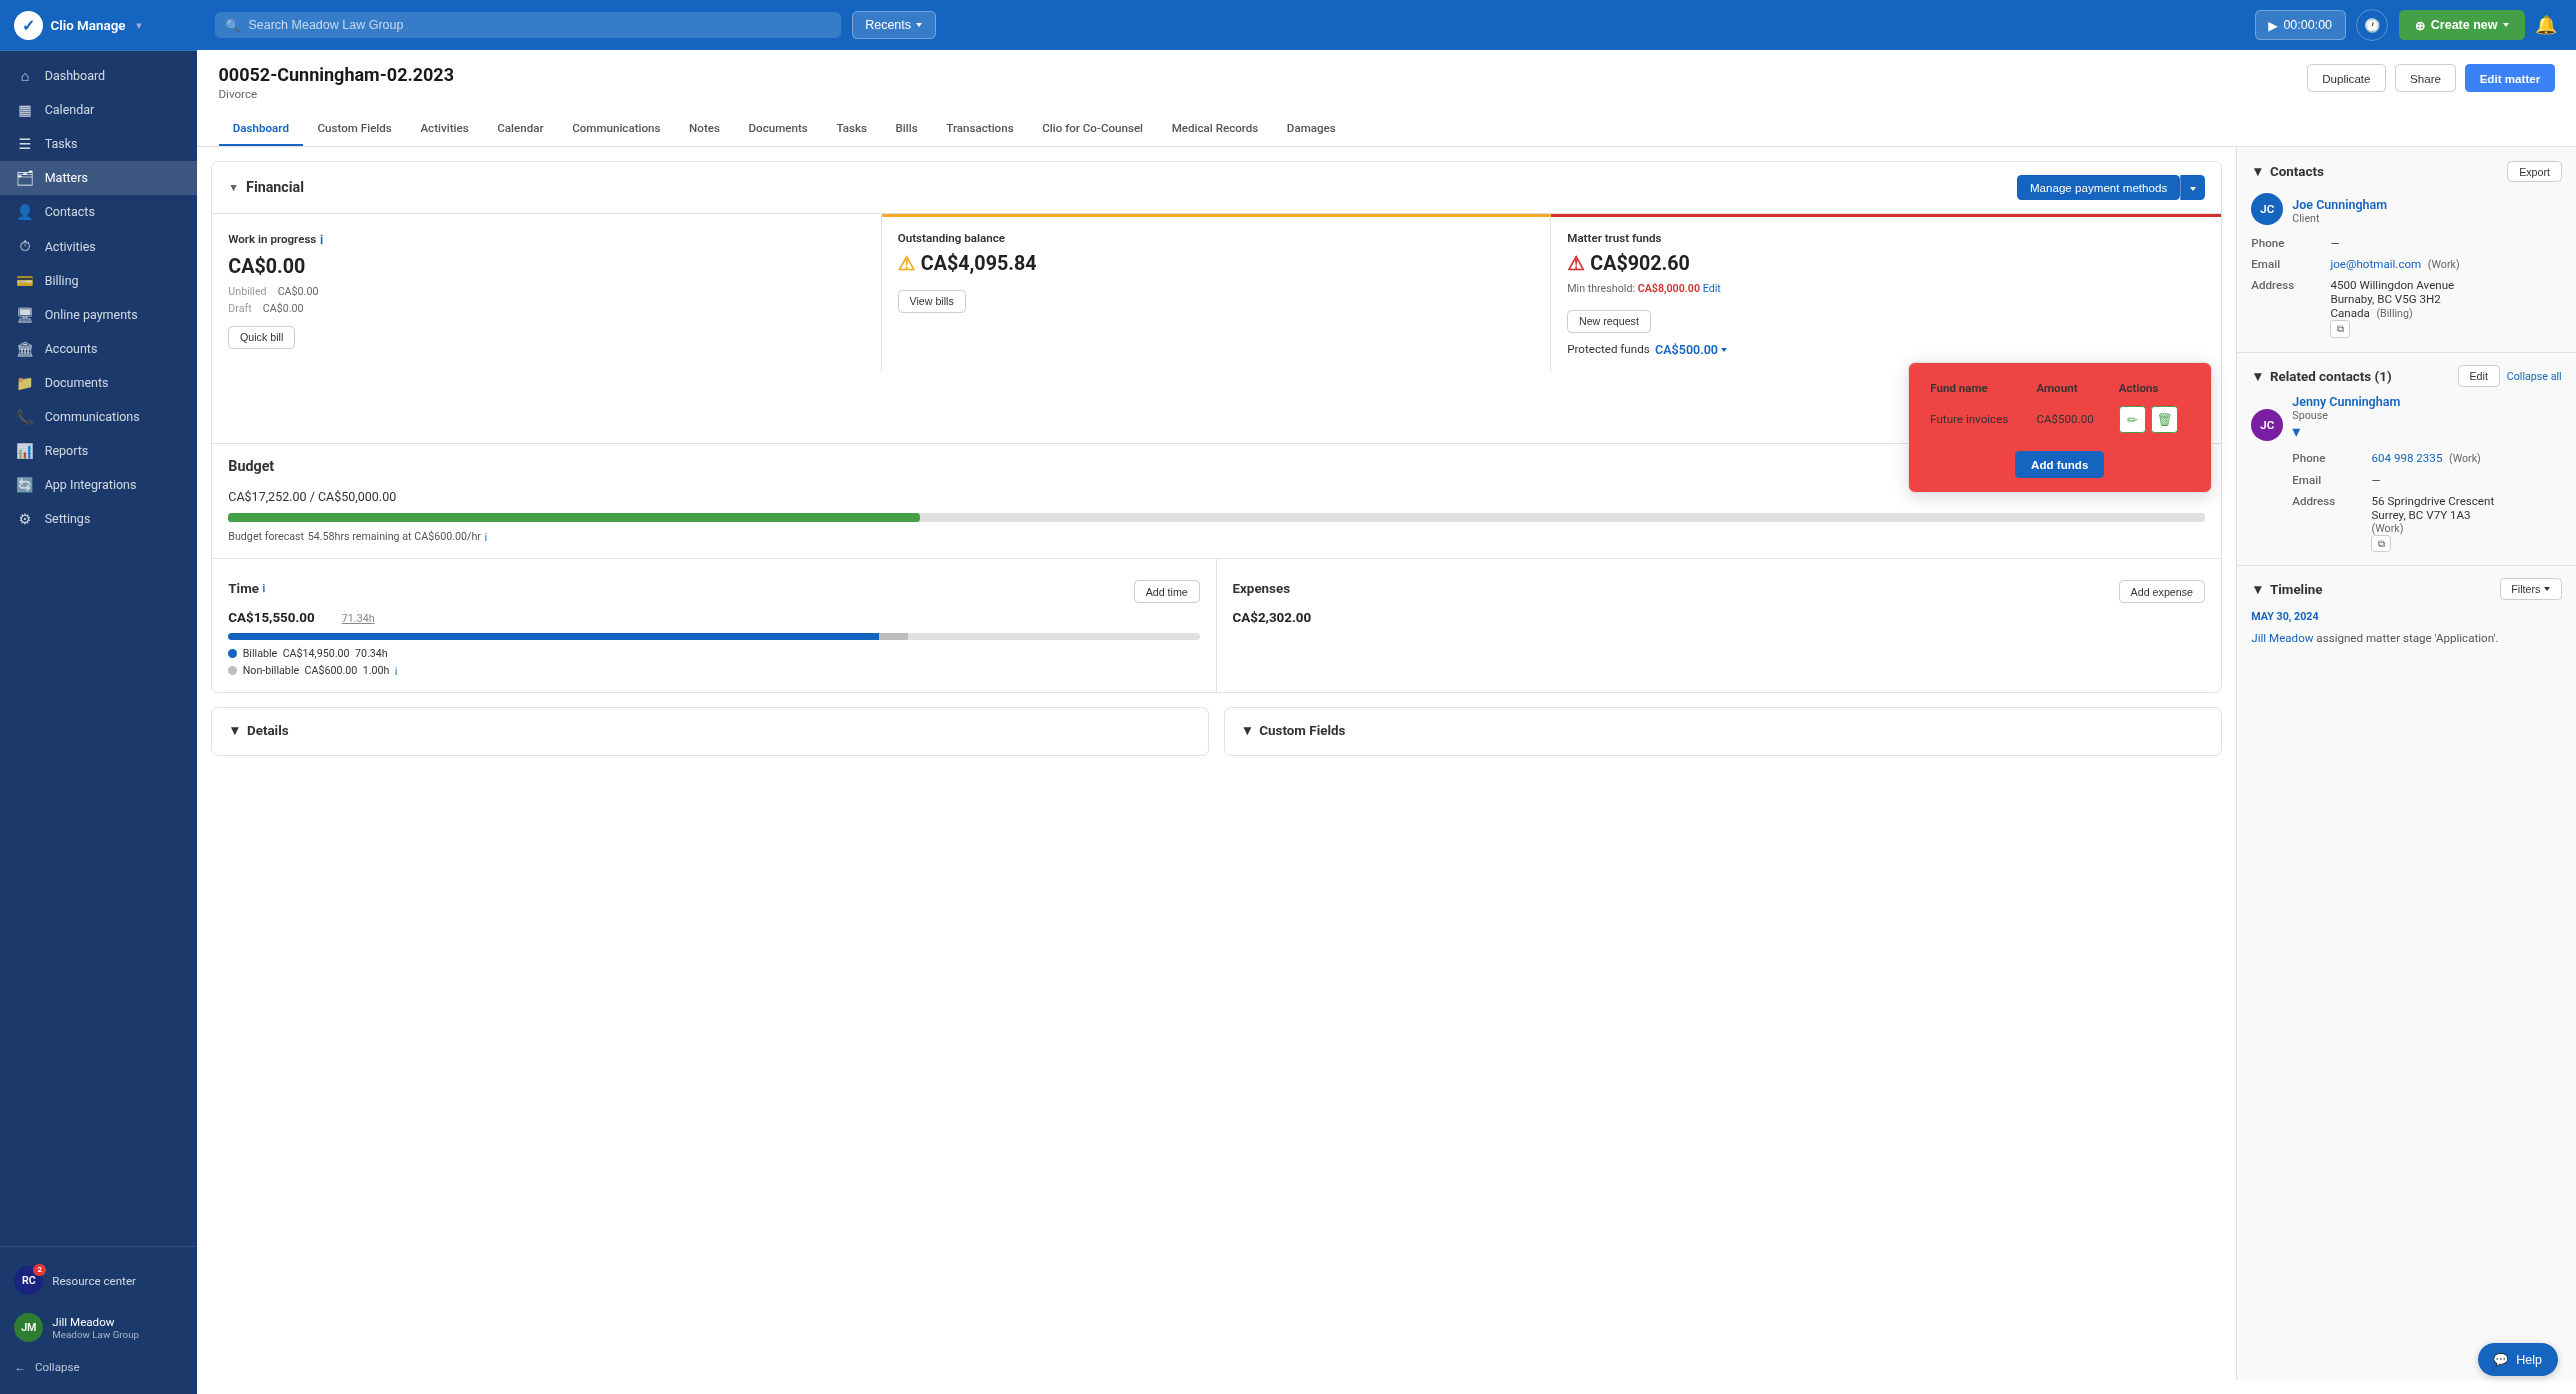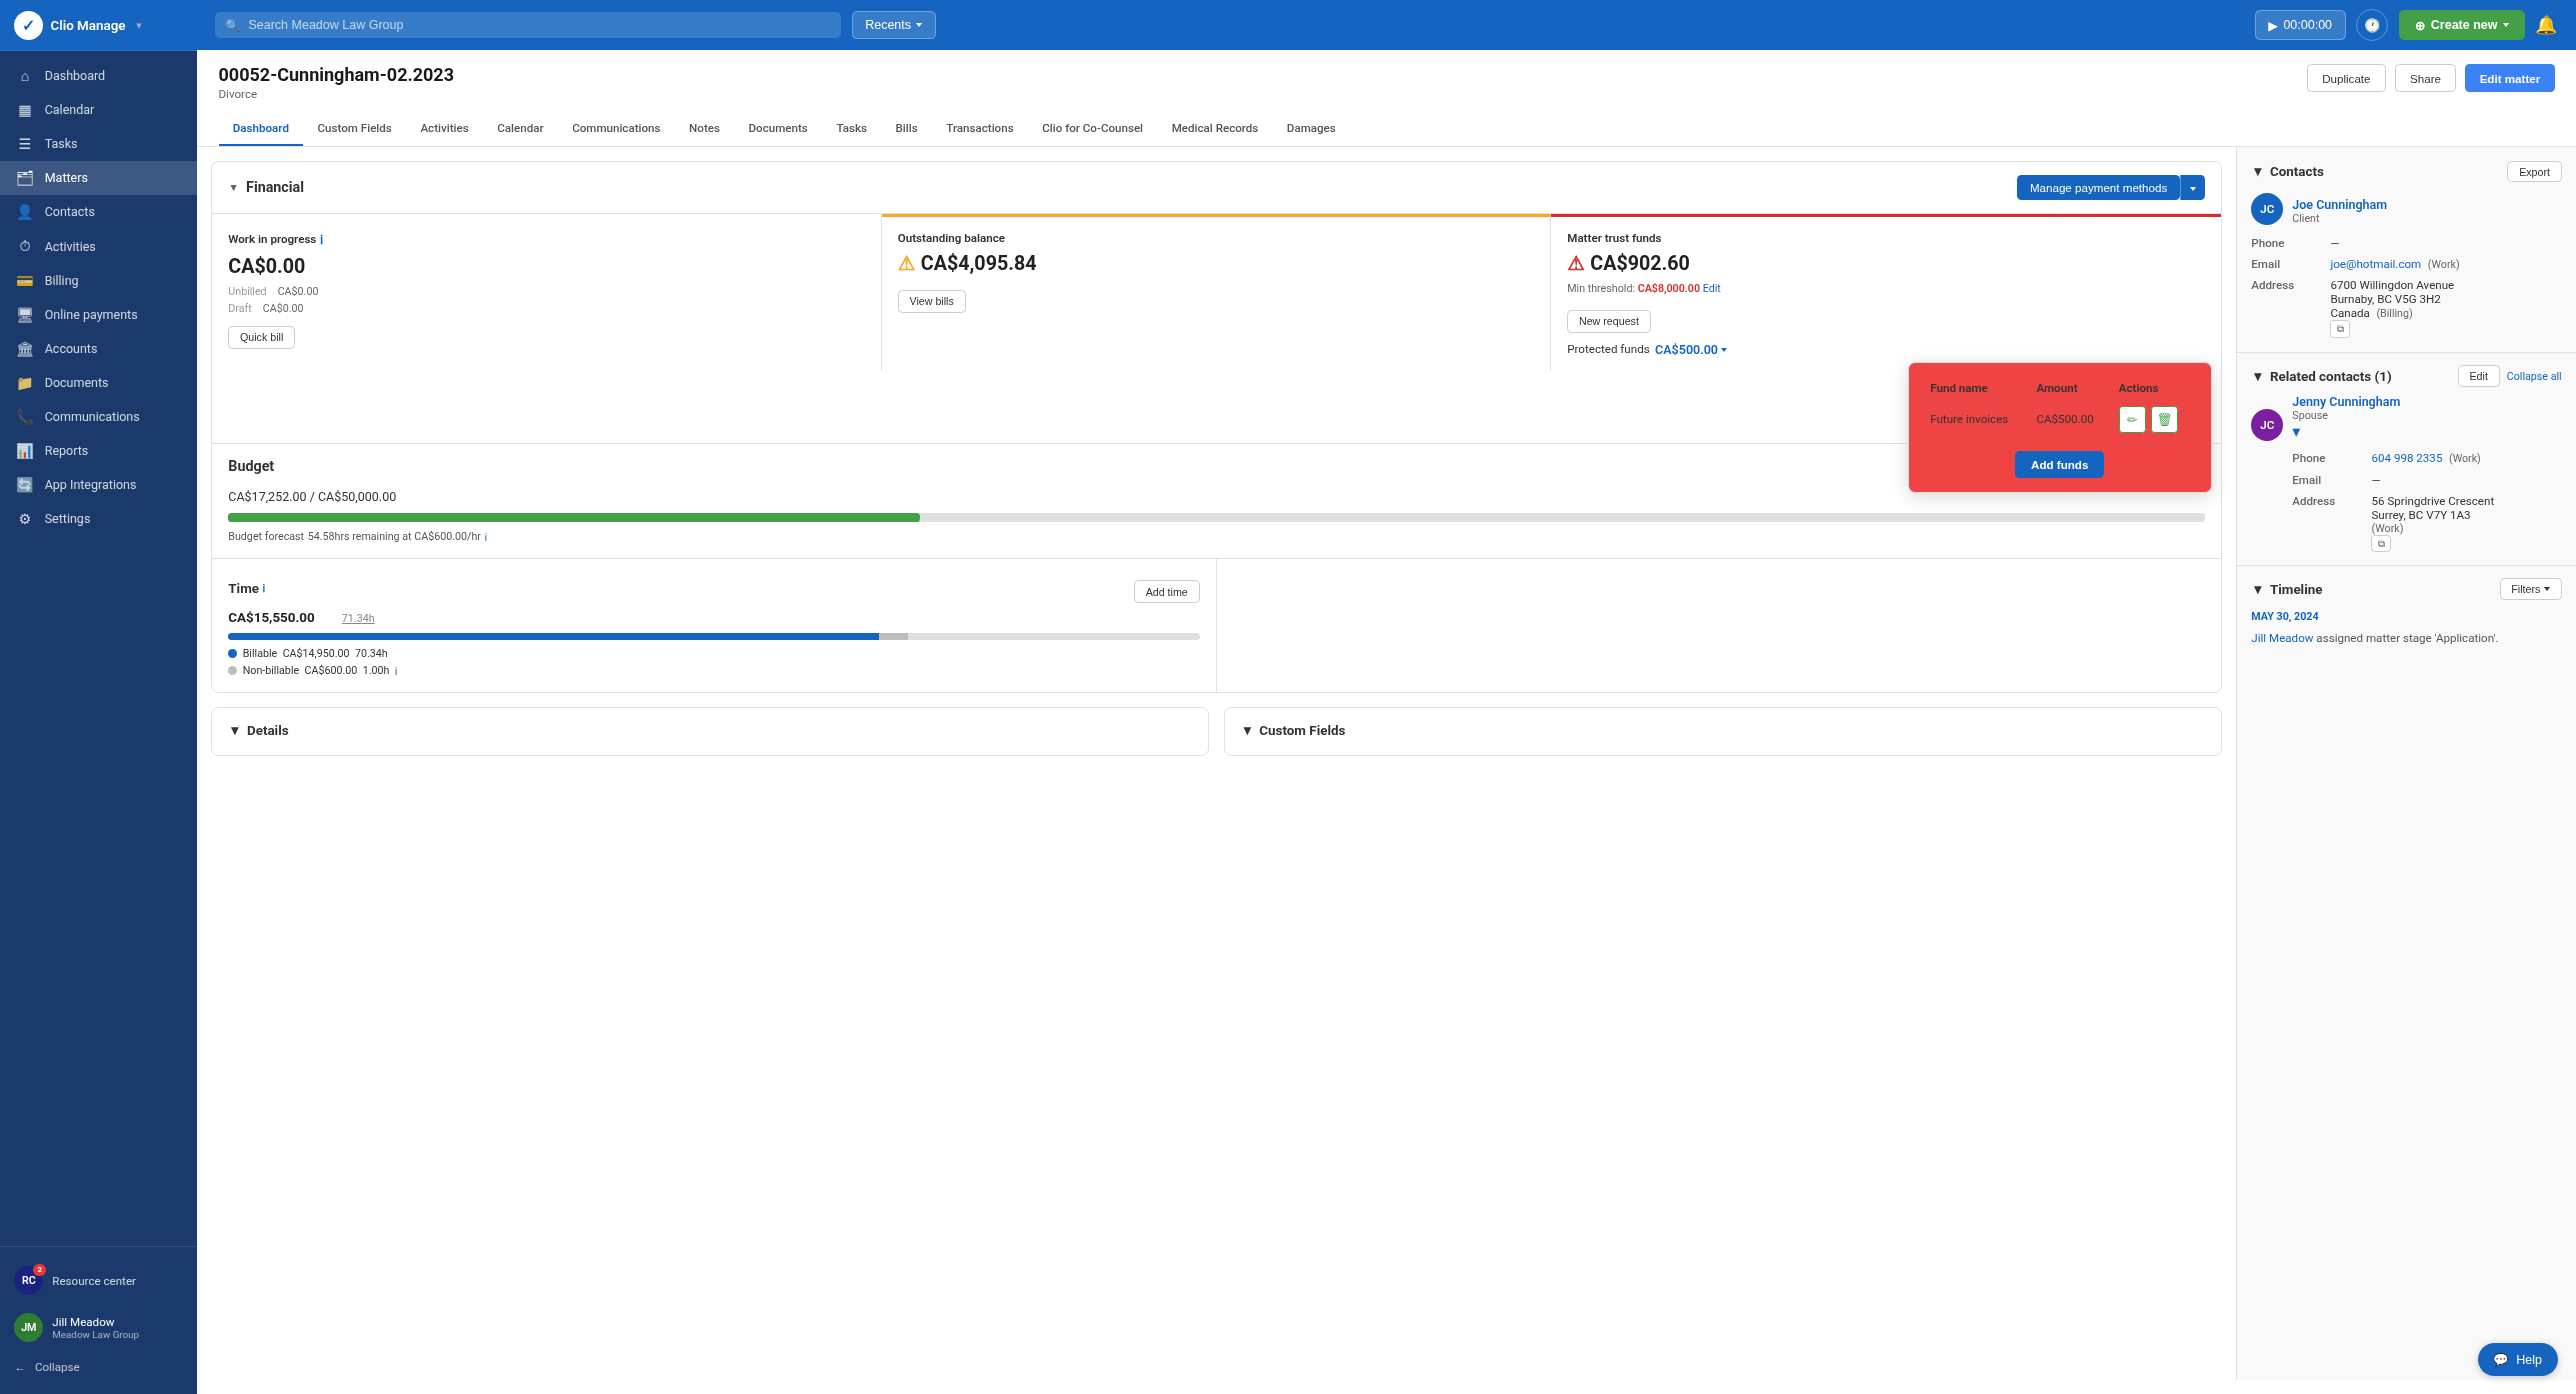--- a/index.html
+++ b/index.html
@@ -471,20 +471,27 @@
                   </div>
                   <div class="legend-item">
                     <div class="legend-dot dot-gray"></div>
                     <span>Non-billable</span>
                     <span>CA$600.00</span>
                     <span>1.00h</span>
                     <span class="info-icon">ℹ</span>
                   </div>
                 </div>
               </div>
+              <div class="expenses-section">
+                <div class="section-header">
+                  <div class="section-title">Expenses</div>
+                  <button class="btn-sm">Add expense</button>
+                </div>
+                <div class="section-amount">CA$2,302.00</div>
+              </div>
             </div>
           </div>
 
           <div class="bottom-cards">
             <div class="small-card">
               <div class="small-card-title">
                 <span>▼</span>
                 <span>Details</span>
               </div>
             </div>
@@ -525,21 +532,21 @@
               <div class="detail-row">
                 <span class="detail-label">Email</span>
                 <span>
                   <a class="detail-link">joe@hotmail.com</a>
                   <span style="color:#666;font-size:10.7px;margin-left:3.6px;">(Work)</span>
                 </span>
               </div>
               <div class="detail-row">
                 <span class="detail-label">Address</span>
                 <span>
-                  <div>6700 Willingdon Avenue</div>
+                  <div>4500 Willingdon Avenue</div>
                   <div>Burnaby, BC V5G 3H2</div>
                   <div>
                     <span>Canada</span>
                     <span style="color:#666;font-size:10.7px;margin-left:3.6px;">(Billing)</span>
                   </div>
                   <button class="copy-btn">⧉</button>
                 </span>
               </div>
             </div>
           </div>

